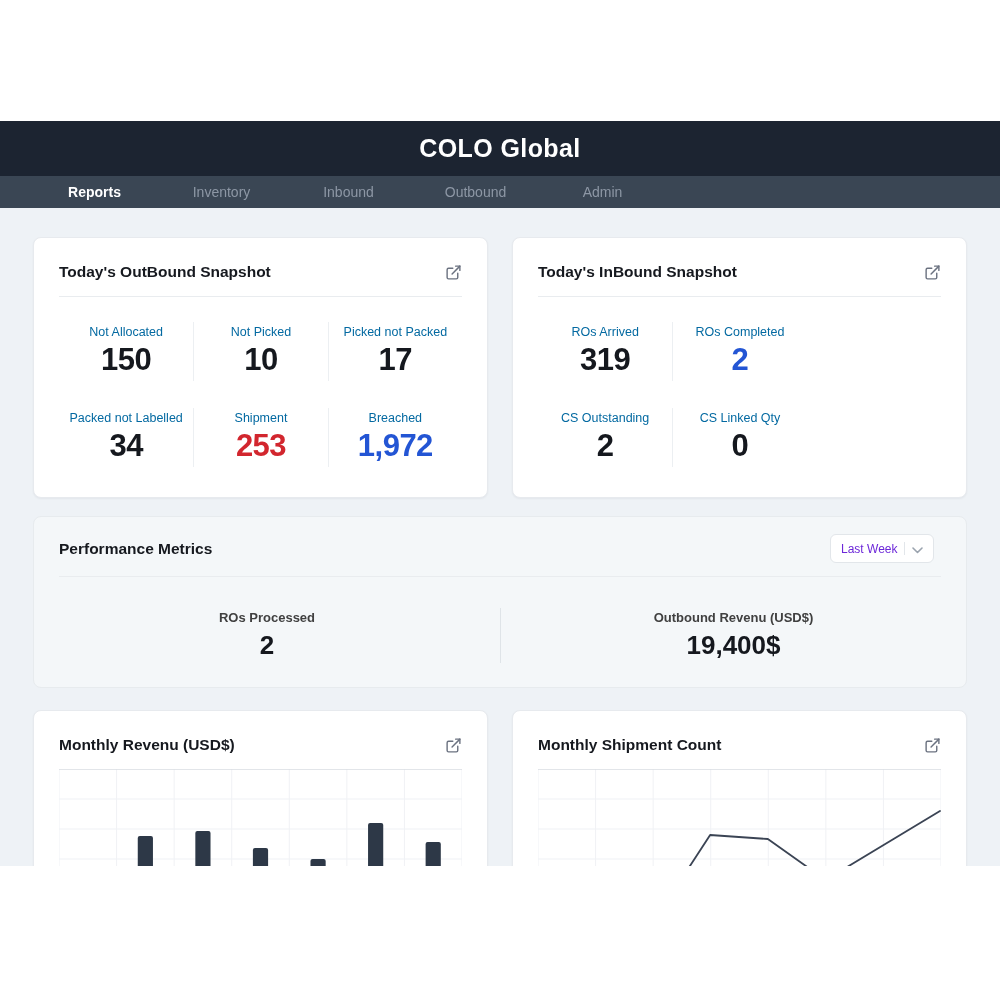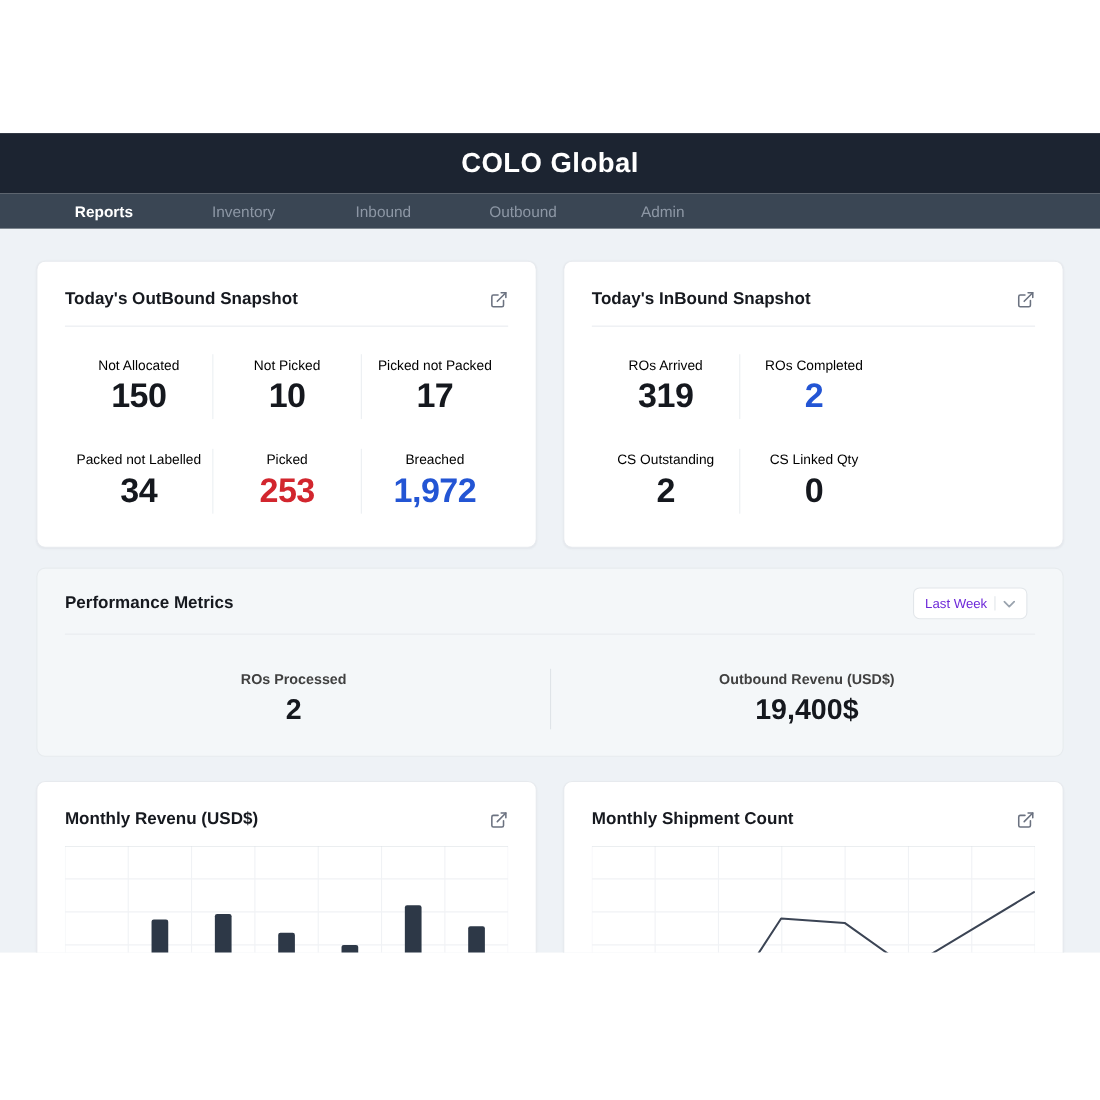--- a/index.html
+++ b/index.html
@@ -26,21 +26,21 @@
   .card-title { font-size:15.5px; font-weight:700; color:#16191f; }
   .icon-btn { width:17px; height:17px; color:#6b7280; cursor:pointer; flex:none; }
   .icon-btn svg { width:17px; height:17px; display:block; }
   .hline { border-top:1px solid #e9ecef; margin:0 25px; }
 
   .stats { padding:25px 25px 30px; display:flex; flex-direction:column; gap:27px; }
   .stat-grid { display:grid; grid-template-columns:1fr 1fr 1fr; }
   .stat-cell { text-align:center; padding:3px 0; }
   .stat-cell + .stat-cell { border-left:1px solid #eceff2; }
   .stat-cell.empty { border-left:none; }
-  .stat-label { font-size:12.5px; font-weight:500; color:#000000; }
+  .stat-label { font-size:12.5px; font-weight:500; color:#0369a1; }
   .stat-value { font-size:31px; font-weight:700; color:#15181e; margin-top:3px; letter-spacing:-.5px; }
   .stat-value.red { color:var(--red,#d2262e); }
   .stat-value.blue { color:var(--blue,#2355d4); }
 
   
   .perf { margin-top:18px; background:#f4f7f9; border:1px solid #e7ebee; border-radius:8px; height:172px; }
   .perf-head { display:flex; justify-content:space-between; align-items:center; padding:17px 32px 13px 25px; }
   .dropdown { background:#fff; border:1px solid #e2e6ea; border-radius:6px; height:29px; width:104px;
               display:flex; align-items:center; justify-content:space-between; padding:0 10px; cursor:pointer; }
   .dd-value { font-size:12px; color:#6d28d9; }
@@ -106,21 +106,21 @@
                 <div class="stat-label">Picked not Packed</div>
                 <div class="stat-value">17</div>
               </div>
             </div>
             <div class="stat-grid">
               <div class="stat-cell">
                 <div class="stat-label">Packed not Labelled</div>
                 <div class="stat-value">34</div>
               </div>
               <div class="stat-cell">
-                <div class="stat-label">Picked</div>
+                <div class="stat-label">Shipment</div>
                 <div class="stat-value red">253</div>
               </div>
               <div class="stat-cell">
                 <div class="stat-label">Breached</div>
                 <div class="stat-value blue">1,972</div>
               </div>
             </div>
           </div>
         </div>
 

